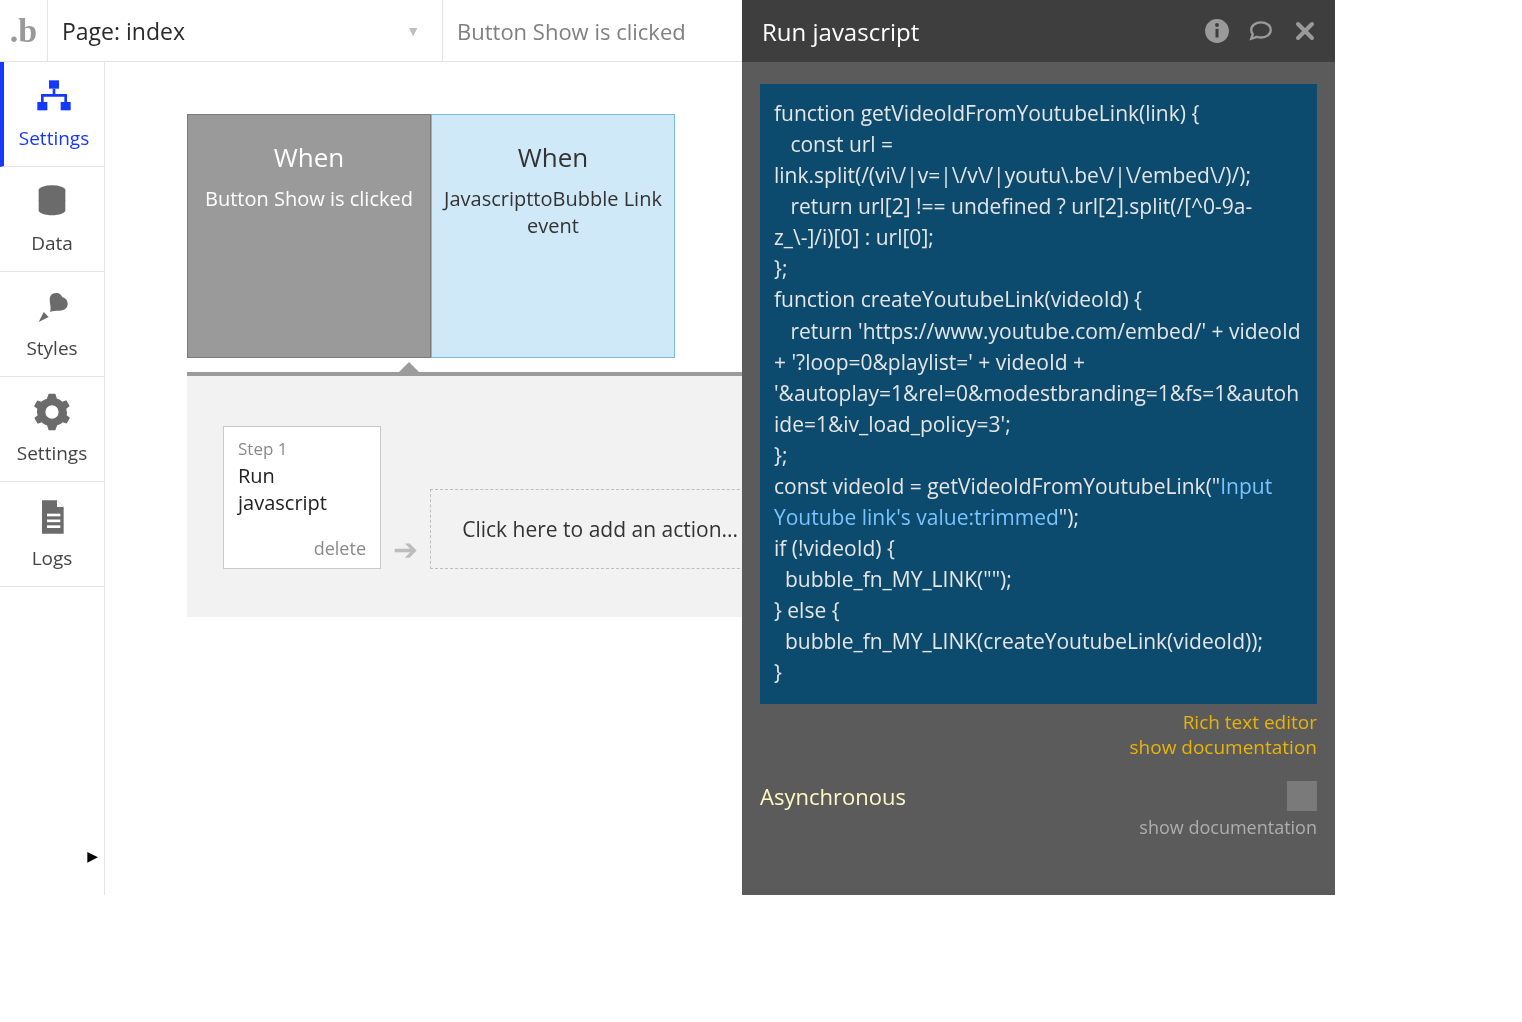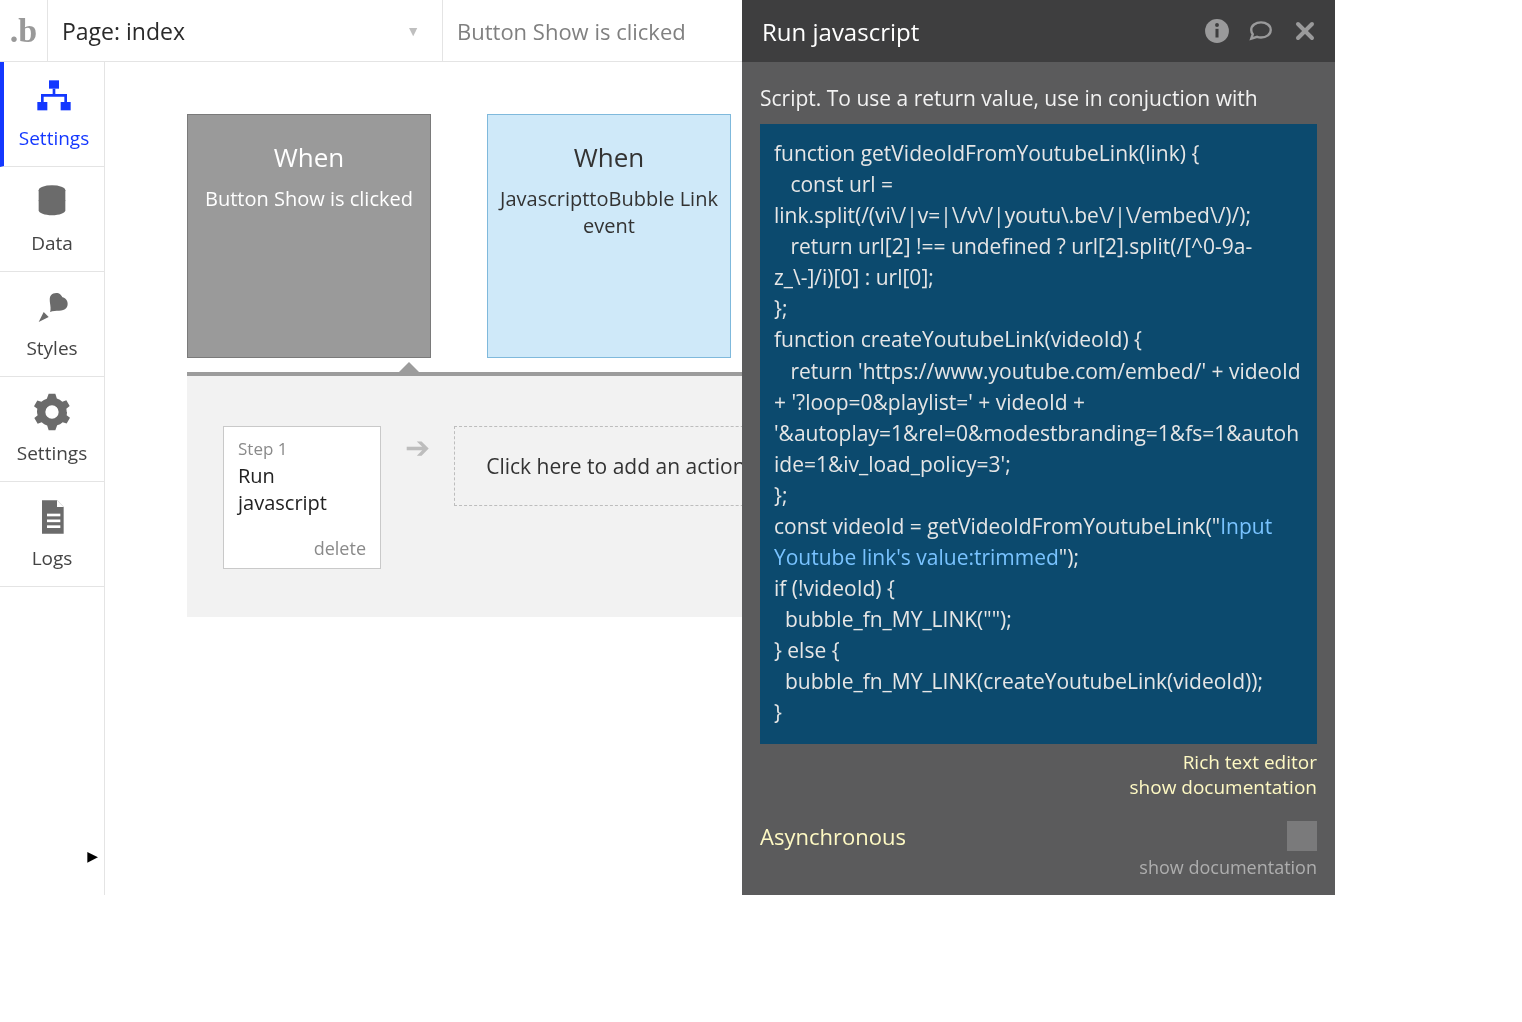--- a/index.html
+++ b/index.html
@@ -21,41 +21,41 @@
   .body { display:flex; height:833px; }
   .sidebar { width:105px; border-right:1px solid #e4e4e4; background:#fff; display:flex; flex-direction:column; position:relative; }
   .side-item { height:105px; border-bottom:1px solid #e4e4e4; display:flex; flex-direction:column; align-items:center; justify-content:center; gap:8px; cursor:pointer; color:#444; }
   .side-item.active { color:#1438ff; border-left:4px solid #1438ff; }
   .side-item .lab { font-size:19px; }
   .side-item svg { width:40px; height:40px; }
   .sidebar .expander { position:absolute; bottom:30px; right:6px; color:#000; font-size:14px; cursor:pointer; }
 
   
   .canvas { flex:0 0 637px; background:#fff; position:relative; overflow:hidden; }
-  .events-row { display:flex; gap:56px; padding:52px 8px 0 82px; }
+  .events-row { display:flex; padding:52px 8px 0 82px; }
   .event-box { width:244px; height:244px; border:1px solid #9c9c9c; display:flex; flex-direction:column; align-items:center; justify-content:flex-start; padding-top:24px; text-align:center; cursor:pointer; }
   .event-box.sel { background:#9a9a9a; color:#fff; border:1px solid #7a7a7a; }
   .event-box.alt { background:#cfe9f9; border:1px solid #7fb9dc; color:#333; }
   .event-box .when { font-size:26px; margin-bottom:10px; }
   .event-box .desc { font-size:20px; line-height:1.35; padding:0 10px; }
-  .steps-panel { margin:14px 0 0 82px; width:900px; background:#f2f2f2; border-top:4px solid #9c9c9c; position:relative; padding:50px 0 48px 36px; display:flex; align-items:flex-start; gap:24px; }
+  .steps-panel { margin:14px 0 0 82px; width:900px; background:#f2f2f2; border-top:4px solid #9c9c9c; position:relative; padding:50px 0 48px 36px; display:flex; align-items:flex-end; gap:12px; }
   .steps-panel .pointer { position:absolute; top:-14px; left:208px; width:0; height:0; border-left:14px solid transparent; border-right:14px solid transparent; border-bottom:14px solid #9c9c9c; }
   .step-box { background:#fff; border:1px solid #c9c9c9; width:158px; padding:10px 14px 8px 14px; cursor:pointer; }
   .step-box .ln1 { font-size:17px; color:#8a8a8a; }
   .step-box .ln2 { font-size:20px; color:#222; margin-top:2px; }
   .step-box .del { font-size:18px; color:#8a8a8a; text-align:right; margin-top:20px; }
   .arrow { color:#bdbdbd; font-size:30px; }
   .add-action { border:1px dashed #bdbdbd; height:80px; width:340px; display:flex; align-items:center; justify-content:center; font-size:21px; color:#333; background:transparent; cursor:pointer; }
 
   
   .panel { flex:1; background:#5b5b5c; color:#e6e6e6; padding:22px 18px 10px 18px; display:flex; flex-direction:column; overflow:hidden; }
   .script-label { font-size:21px; color:#f2f2f2; margin-bottom:12px; }
   .code-box { background:#0c4a6e; padding:14px 14px; font-size:21px; line-height:1.48; white-space:pre-wrap; word-break:break-word; font-family: -apple-system, "Segoe UI", Helvetica, Arial, sans-serif; height:620px; overflow:hidden; }
   .code-box .dyn { color:#79c3ff; }
-  .under-links { text-align:right; font-size:19px; color:#fef9c3; line-height:1.3; margin-top:6px; }
+  .under-links { text-align:right; font-size:19px; color:#eab308; line-height:1.3; margin-top:6px; }
   .under-links span { cursor:pointer; display:block; }
   .async-row { display:flex; justify-content:space-between; align-items:center; margin-top:22px; }
   .async-row .lab { font-size:22px; color:#fef9c3; }
   .async-row .chk { width:30px; height:30px; background:#7a7a7b; cursor:pointer; }
   .doc2 { text-align:right; font-size:18px; color:#aeaeae; margin-top:4px; cursor:pointer; }
 </style>
 </head>
 <body>
 
 <div class="topbar">
@@ -159,21 +159,20 @@
         <div class="del">delete</div>
       </div>
       <div class="arrow">➔</div>
       <div class="add-action">
         <span>Click here to add an action...</span>
       </div>
     </div>
   </div>
 
   <div class="panel">
-    <div class="script-label">Script. To use a return value, use in conjuction with</div>
     <div class="code-box"><span>function getVideoIdFromYoutubeLink(link) {
    const url = link.split(/(vi\/|v=|\/v\/|youtu\.be\/|\/embed\/)/);
    return url[2] !== undefined ? url[2].split(/[^0-9a-z_\-]/i)[0] : url[0];
 };
 function createYoutubeLink(videoId) {
    return 'https://www.youtube.com/embed/' + videoId + '?loop=0&amp;playlist=' + videoId + '&amp;autoplay=1&amp;rel=0&amp;modestbranding=1&amp;fs=1&amp;autohide=1&amp;iv_load_policy=3';
 };
 const videoId = getVideoIdFromYoutubeLink("</span><span class="dyn">Input Youtube link's value:trimmed</span><span>");
 if (!videoId) {
   bubble_fn_MY_LINK("");

